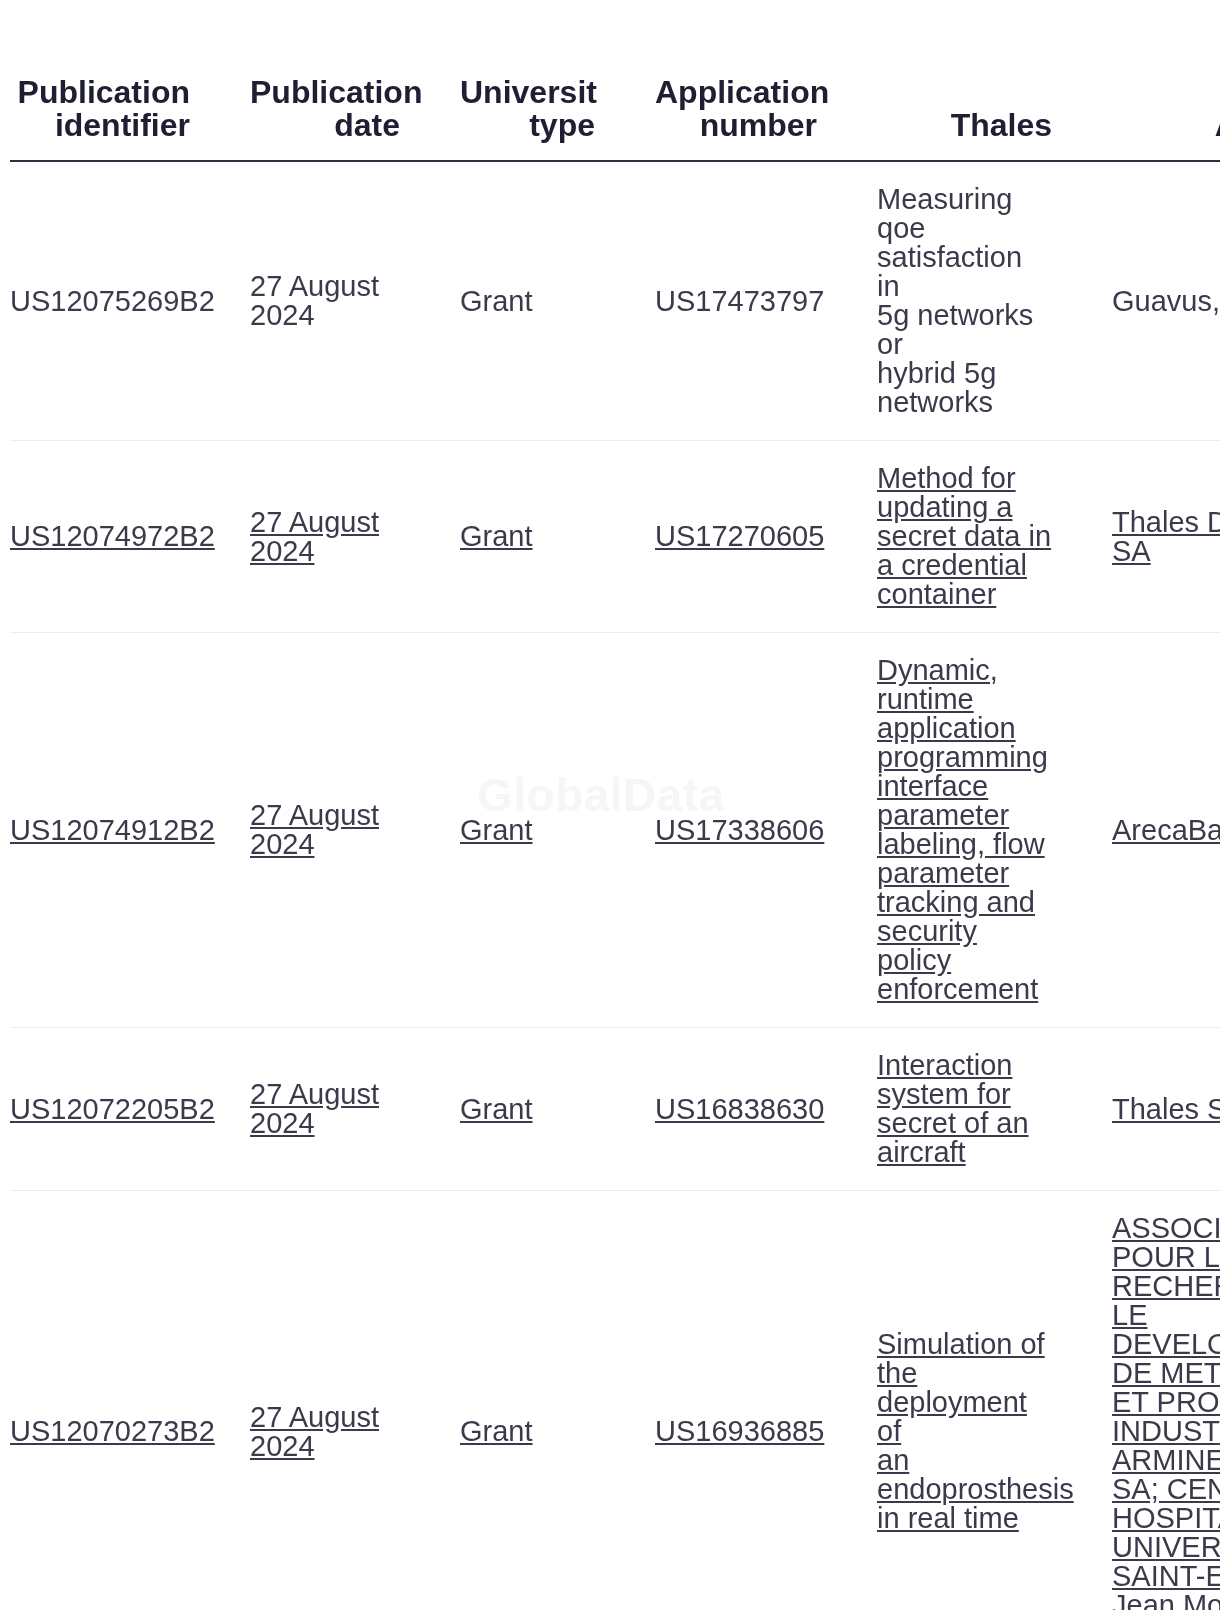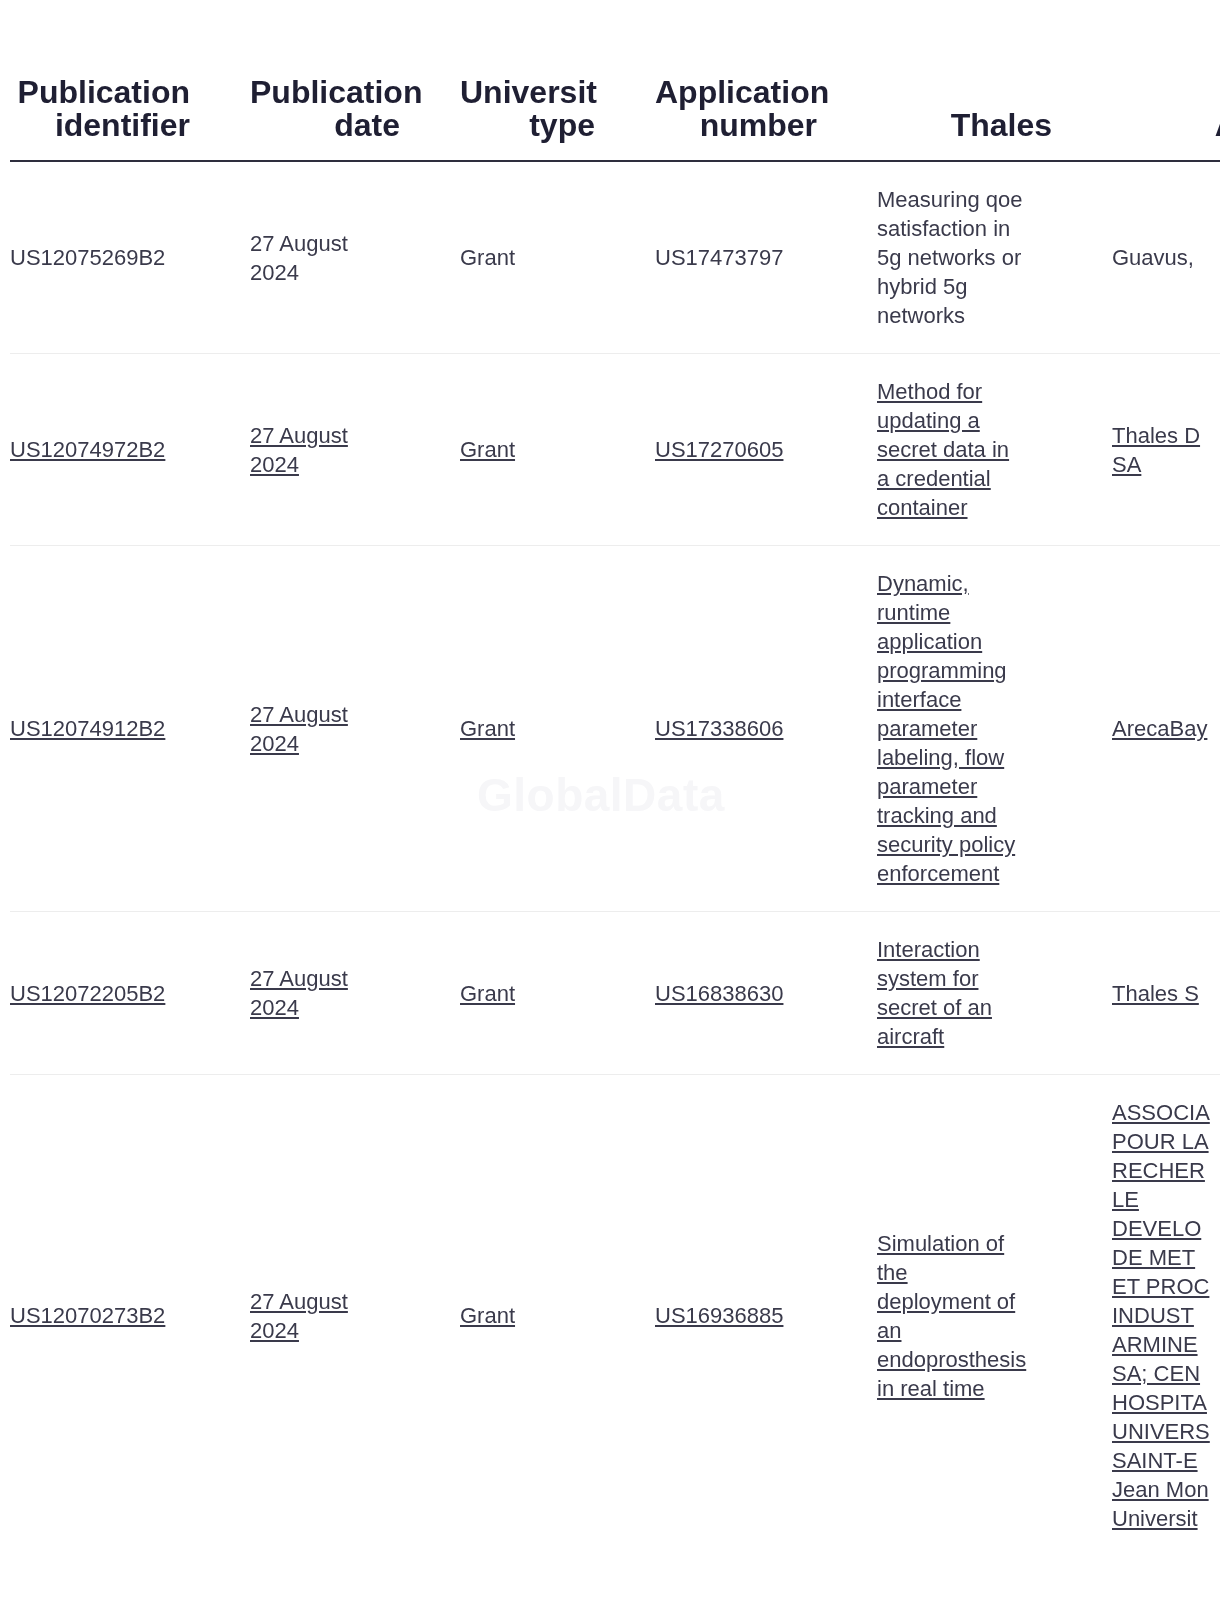--- a/index.html
+++ b/index.html
@@ -33,21 +33,21 @@
     font-size: 32px;
     line-height: 33px;
     font-weight: 700;
     color: var(--head, #1f1f33);
     padding: 0 60px 18px 0;
     border-bottom: 2px solid var(--rule, #2e2e3e);
     white-space: pre-line;
   }
   td {
     vertical-align: middle;
-    font-size: 22px;
+    font-size: 29px;
     line-height: 29px;
     color: var(--body, #3a3a4b);
     padding: 23px 60px 23px 0;
     white-space: pre-line;
   }
   tbody tr + tr td { border-top: 1px solid var(--div, #ededed); text-decoration: underline; }
   th.assignee, td.assignee { white-space: pre; padding-right: 0; }
 </style>
 </head>
 <body style="--bg: #ffffff; --head: #1f1f33; --body: #3a3a4b; --rule: #2e2e3e; --div: #ededed; --wm: #f6f6f8;">

